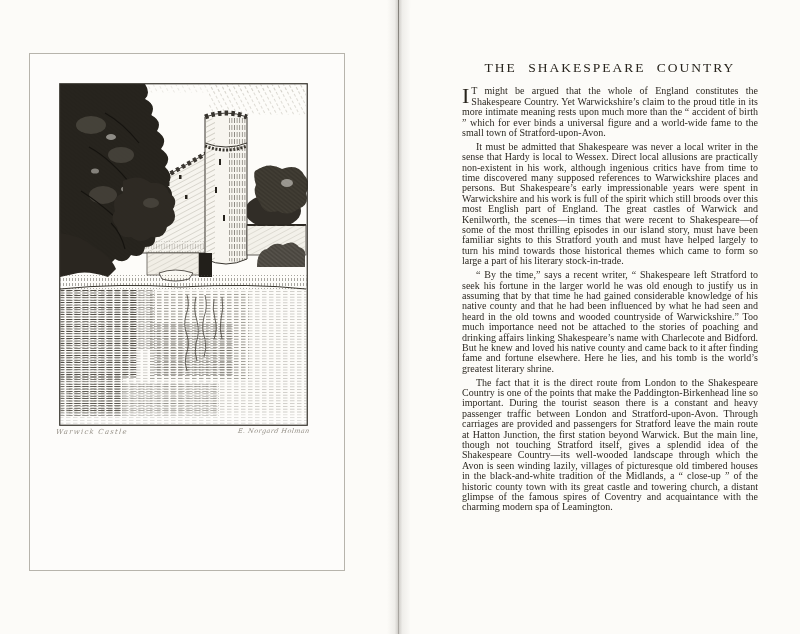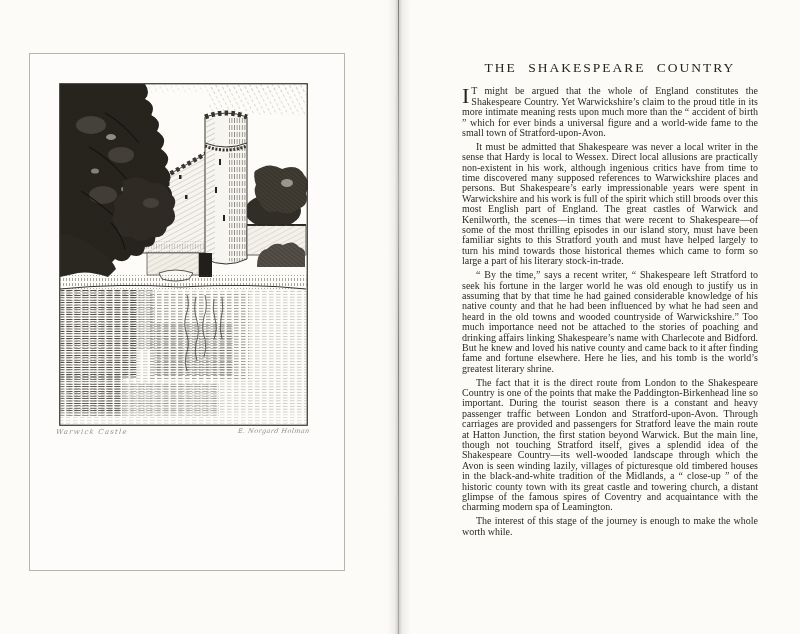--- a/index.html
+++ b/index.html
@@ -196,18 +196,17 @@
 
   <div class="page-right">
     <div class="text-col">
       <h1 class="chapter-title">THE SHAKESPEARE COUNTRY</h1>
 
       <p class="opening"><span class="dropcap">I</span><span>T might be argued that the whole of England constitutes the Shakespeare Country.  Yet Warwickshire’s claim to the proud title in its more intimate meaning rests upon much more than the “ accident of birth ” which for ever binds a universal figure and a world-wide fame to the small town of Stratford-upon-Avon.</span></p>
 
       <p>It must be admitted that Shakespeare was never a local writer in the sense that Hardy is local to Wessex.  Direct local allusions are practically non-existent in his work, although ingenious critics have from time to time discovered many supposed references to Warwickshire places and persons.  But Shakespeare’s early impressionable years were spent in Warwickshire and his work is full of the spirit which still broods over this most English part of England.  The great castles of Warwick and Kenilworth, the scenes—in times that were recent to Shakespeare—of some of the most thrilling episodes in our island story, must have been familiar sights to this Stratford youth and must have helped largely to turn his mind towards those historical themes which came to form so large a part of his literary stock-in-trade.</p>
       <p>“ By the time,” says a recent writer, “ Shakespeare left Stratford to seek his fortune in the larger world he was old enough to justify us in assuming that by that time he had gained considerable knowledge of his native county and that he had been influenced by what he had seen and heard in the old towns and wooded countryside of Warwickshire.”  Too much importance need not be attached to the stories of poaching and drinking affairs linking Shakespeare’s name with Charlecote and Bidford.  But he knew and loved his native county and came back to it after finding fame and fortune elsewhere.  Here he lies, and his tomb is the world’s greatest literary shrine.</p>
       <p>The fact that it is the direct route from London to the Shakespeare Country is one of the points that make the Paddington-Birkenhead line so important.  During the tourist season there is a constant and heavy passenger traffic between London and Stratford-upon-Avon.  Through carriages are provided and passengers for Stratford leave the main route at Hatton Junction, the first station beyond Warwick.  But the main line, though not touching Stratford itself, gives a splendid idea of the Shakespeare Country—its well-wooded landscape through which the Avon is seen winding lazily, villages of picturesque old timbered houses in the black-and-white tradition of the Midlands, a “ close-up ” of the historic county town with its great castle and towering church, a distant glimpse of the famous spires of Coventry and acquaintance with the charming modern spa of Leamington.</p>
-      <p>The interest of this stage of the journey is enough to make the whole worth while.</p>
     </div>
 
   </div>
 
 </div>
 
 </body></html>

